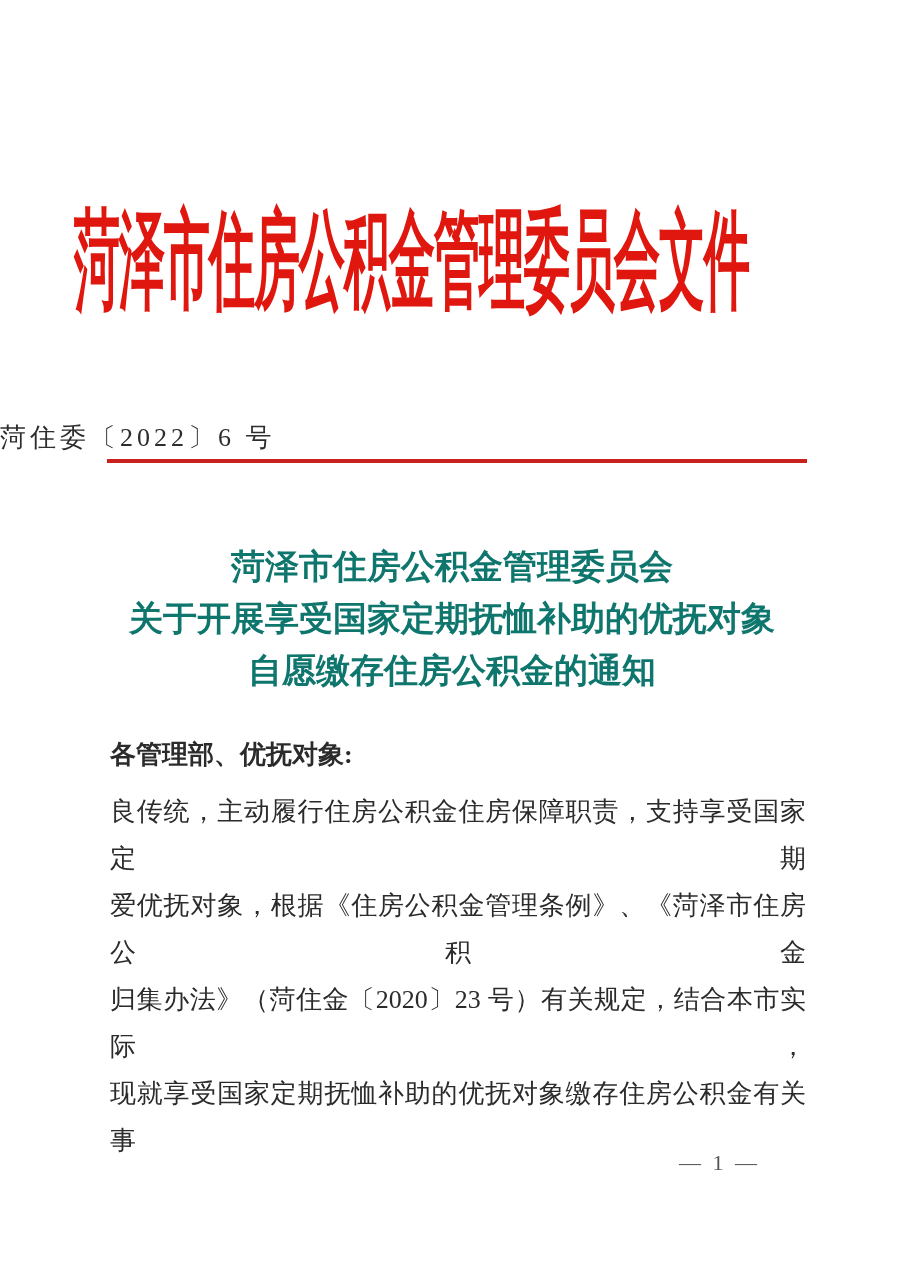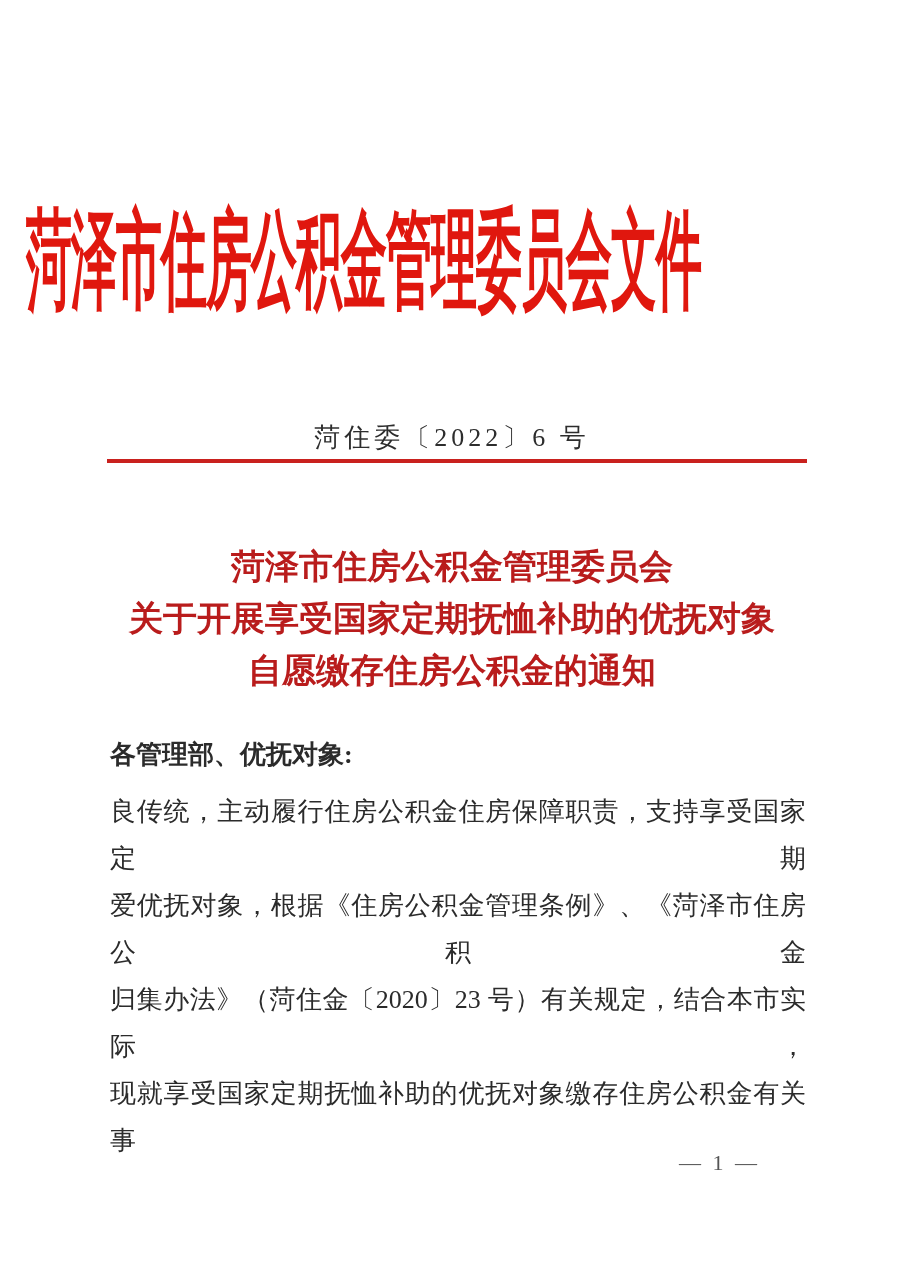--- a/index.html
+++ b/index.html
@@ -18,37 +18,37 @@
   
   .banner {
     position: absolute;
     top: 198px;
     left: 0;
     width: 727px;
     height: 128px;
     display: flex;
     align-items: center;
     justify-content: center;
+    padding-left: 48px;
   }
   .banner-text {
     font-size: 46px;
     font-weight: 900;
     letter-spacing: -1px;
     color: var(--banner-red, #e0170e);
     transform: scaleY(2.35);
     white-space: nowrap;
     font-family: "Liberation Serif", "DejaVu Serif", serif;
   }
   
   .doc-number {
     position: absolute;
     top: 420px;
     left: 0;
     width: 100%;
-    text-align: center;
     font-size: 26px;
     letter-spacing: 4px;
     color: #2d2d2d;
   }
   
   .red-line {
     position: absolute;
     top: 459px;
     left: 107px;
     width: 700px;
@@ -58,21 +58,21 @@
   
   .title-block {
     position: absolute;
     top: 541px;
     left: 0;
     width: 100%;
     text-align: center;
     font-size: 34px;
     font-weight: bold;
     line-height: 52px;
-    color: #b91c1c;
+    color: #0f766e;
   }
   
   .body-block {
     position: absolute;
     top: 731px;
     left: 110px;
     width: 696px;
     font-size: 26px;
     line-height: 47px;
     color: #2b2b2b;

